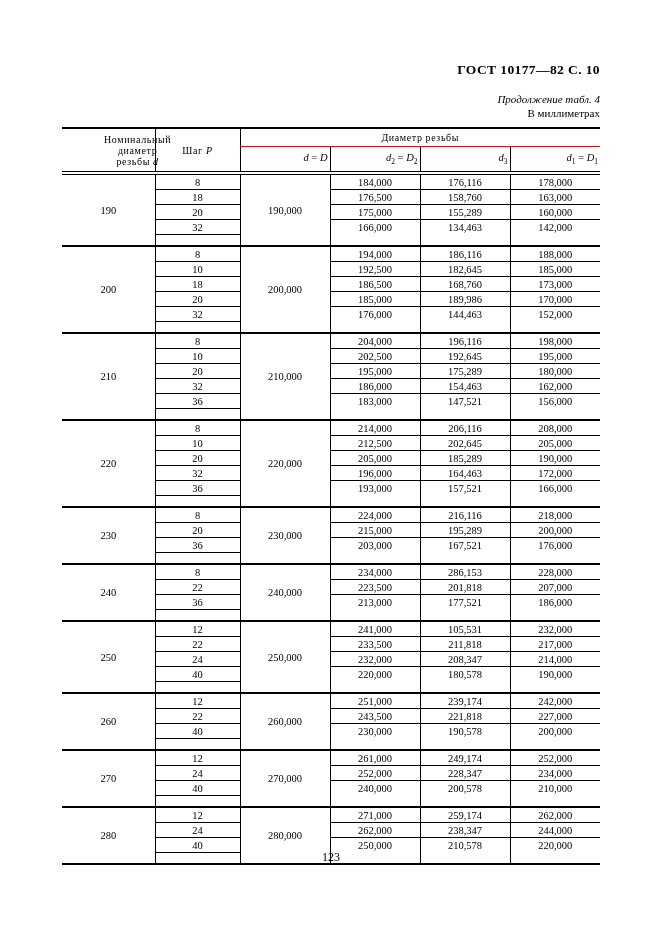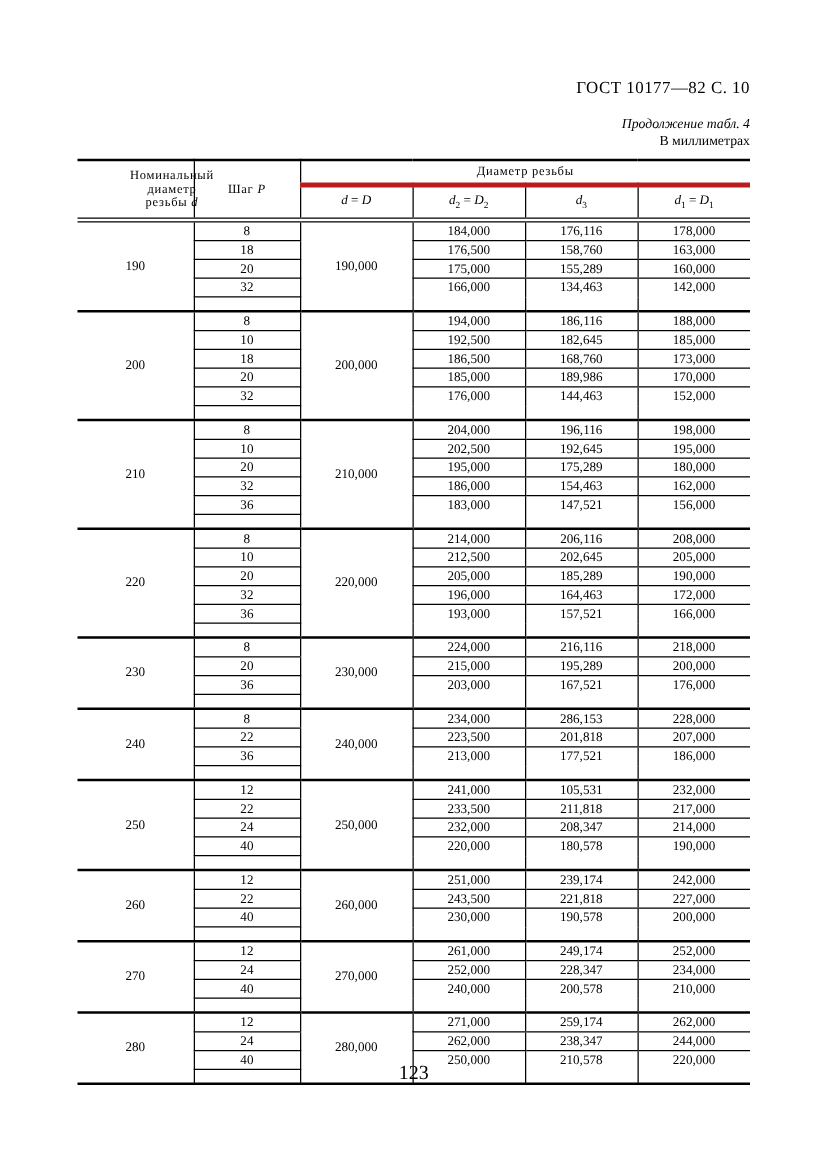--- a/index.html
+++ b/index.html
@@ -3,21 +3,21 @@
 <meta charset="utf-8">
 <style>
   html,body{margin:0;padding:0;}
   body{
     width:661px;height:936px;position:relative;
     background:#ffffff;color:#000000;
     font-family:"Liberation Serif","DejaVu Serif",serif;
   }
   .doc-header{
     position:absolute;top:62px;right:61px;
-    font-size:13.5px;font-weight:normal;letter-spacing:0.4px;
+    font-size:13.5px;font-weight:bold;letter-spacing:0.4px;
   }
   .continuation{
     position:absolute;top:93px;right:61px;
     font-size:11px;font-style:italic;
   }
   .units{
     position:absolute;top:107px;right:61px;
     font-size:11px;
     padding-left:20px;
   }
@@ -31,35 +31,35 @@
   col.c4{width:90px}col.c5{width:90px}col.c6{width:90px}
   th{
     font-weight:normal;font-size:10px;letter-spacing:0.6px;
     text-align:center;vertical-align:middle;padding:1px 2px;
   }
   td{
     font-size:10.5px;text-align:center;vertical-align:middle;
     padding:0 2px;height:14px;line-height:13px;
   }
   .h-main{border-bottom:4px double #000;}
-  .h-diam{border-bottom:4px solid #b91c1c;height:15px;}
-  .h-sub{border-bottom:4px double #000;height:22px;letter-spacing:0;font-size:10.5px;}
+  .h-diam{border-bottom:1px solid #b91c1c;height:15px;}
+  .h-sub{border-bottom:4px double #000;height:22px;letter-spacing:0;font-size:10.5px;text-align:right;}
   .bl{border-left:1px solid #000;}
   .c-p{border-left:1px solid #000;}
   .c-dd{border-left:1px solid #000;}
   .c-val{border-left:1px solid #000;}
   .rb{border-bottom:1px solid #000;}
   .gs{border-top:2px solid #000;}
   .sp{height:10px;}
   .h-wrap{display:inline-block;max-width:88px;margin-left:40px;}
   i{font-style:italic;}
   sub{font-size:7.5px;}
   .page-number{
     position:absolute;top:850px;left:62px;width:538px;
-    text-align:center;font-size:16px;
+    text-align:center;font-size:12px;
   }
 </style>
 </head>
 <body>
 
 <div class="doc-header">ГОСТ 10177—82 С. 10</div>
 <div class="continuation">Продолжение табл. 4</div>
 <div class="units">В миллиметрах</div>
 
 <table class="main">

